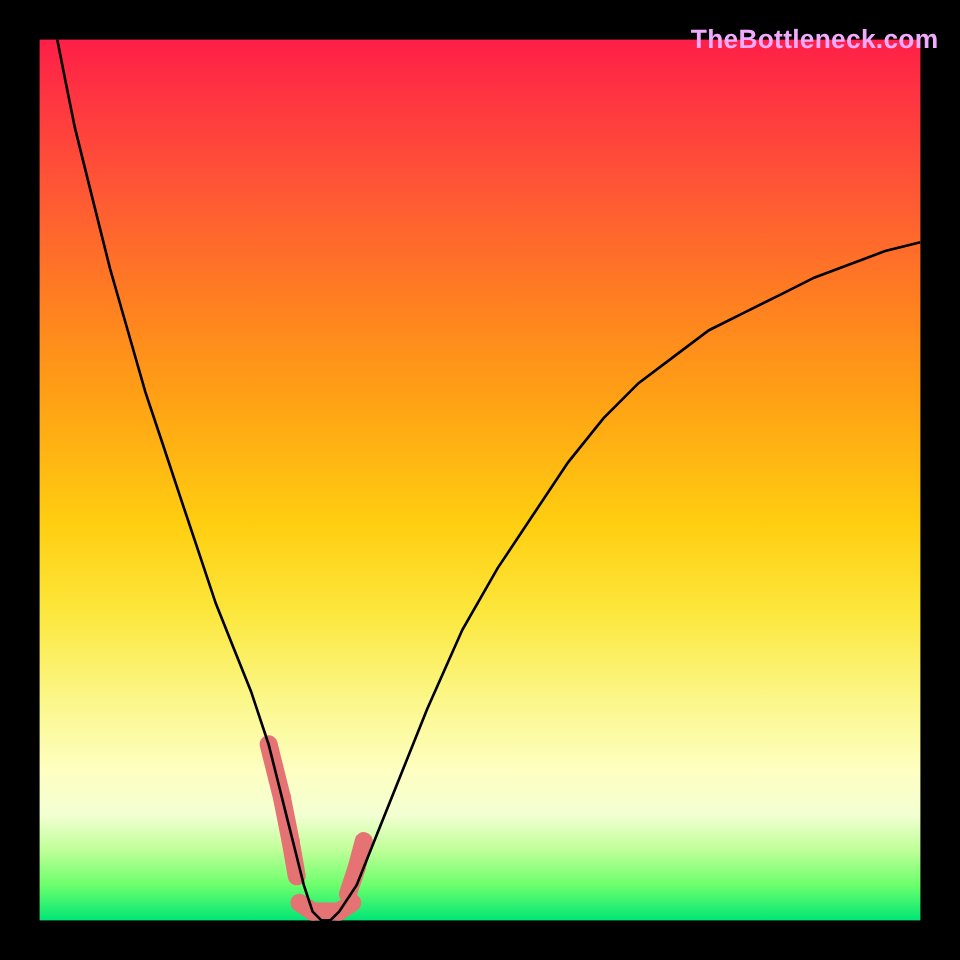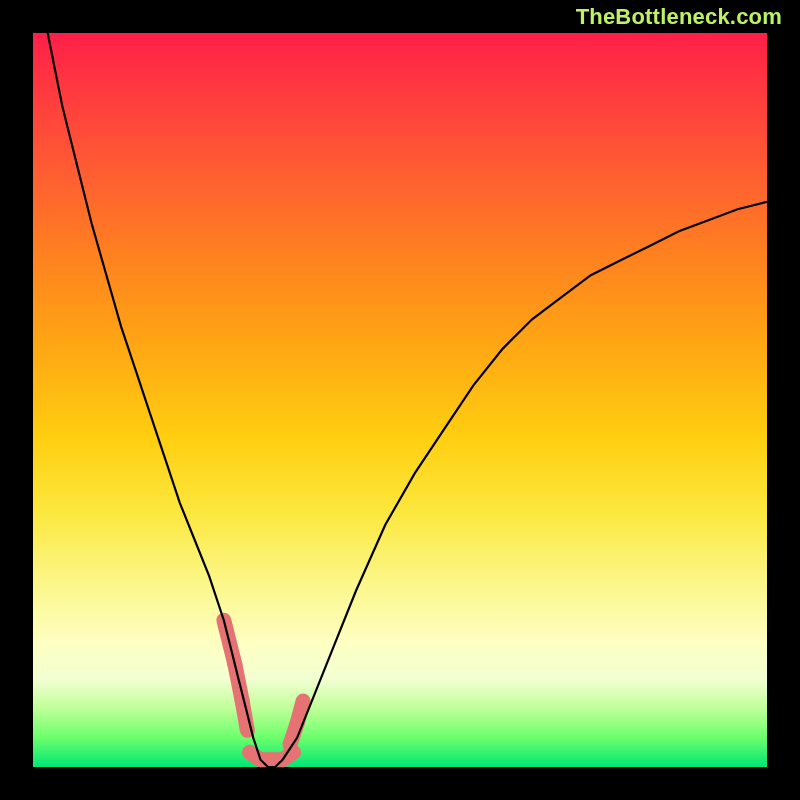--- a/index.html
+++ b/index.html
@@ -11,26 +11,26 @@
     overflow: hidden;
   }
   .outer {
     position: relative;
     width: 800px;
     height: 800px;
     background: #000;
   }
   .watermark {
     position: absolute;
-    top: 4px;
+    top: 20px;
     right: 18px;
     font-family: Arial, Helvetica, sans-serif;
     font-size: 22px;
     font-weight: 600;
-    color: #bef264;
+    color: #f0abfc;
     letter-spacing: 0.2px;
     z-index: 10;
   }
   .plot {
     position: absolute;
     left: 33px;
     top: 33px;
     width: 734px;
     height: 734px;
     background: linear-gradient(to bottom,

